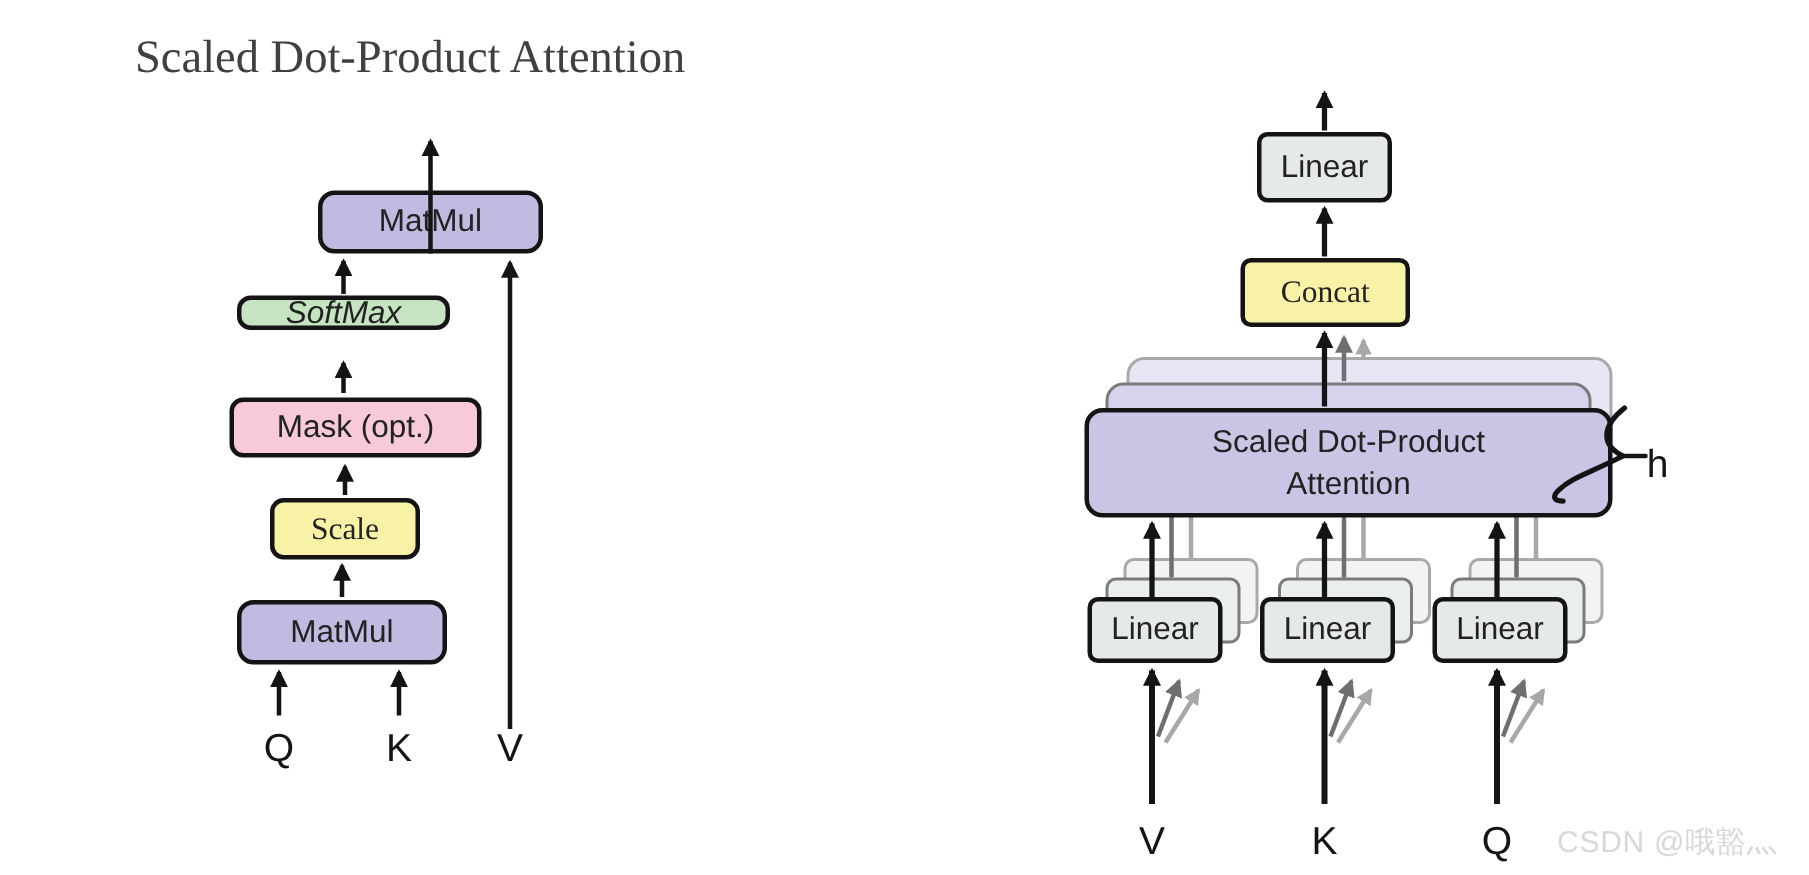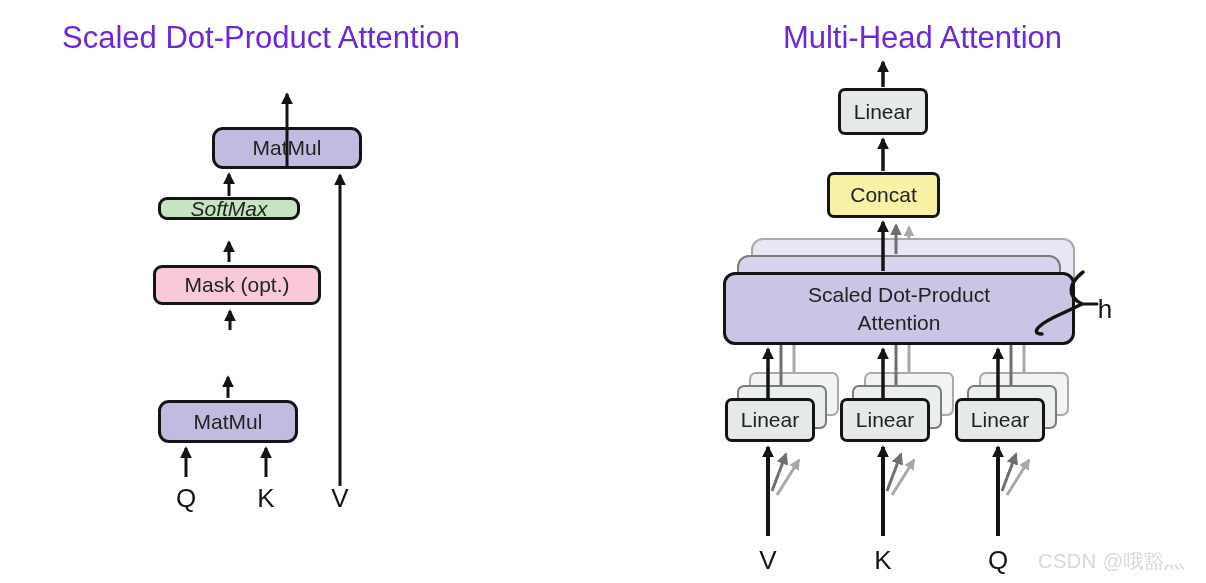--- a/index.html
+++ b/index.html
@@ -1,35 +1,35 @@
 <!DOCTYPE html>
 <html style="--ink: #141414; --purple: #C2BAE0; --sdpa_purple: #CBC4E4; --green: #C6E3C2; --pink: #F7C9DA; --yellow: #F8F2A6; --gray_box: #E5EAE6; --ghost_mid_border: #7b7b7b; --ghost_back_border: #a9a9a9; --ghost_mid_purple: #D8D3EC; --ghost_back_purple: #E8E5F4; --ghost_mid_gray: #EBEFEC; --ghost_back_gray: #F2F4F2; --arrow_dark_gray: #6f6f6f; --arrow_light_gray: #a8a8a8; --watermark: #d8d8d8;"><head>
 <meta charset="utf-8">
 <style>
   html,body{margin:0;padding:0;background:#ffffff;}
   #canvas{position:relative;width:1206px;height:583px;background:#ffffff;overflow:hidden;
           font-family:"Liberation Sans",sans-serif;}
-  .title{position:absolute;z-index:5;font-family:Liberation Sans, sans-serif;font-size:31px;
-         color:#6d28d9;white-space:nowrap;}
+  .title{position:absolute;z-index:5;font-family:Liberation Serif, serif;font-size:31px;
+         color:#404040;white-space:nowrap;margin-left:28px;}
   .box{position:absolute;box-sizing:border-box;display:flex;flex-direction:column;
        align-items:center;justify-content:center;border:3px solid var(--ink,#141414);
        color:#222;font-size:21px;line-height:1.3;text-align:center;z-index:3;}
   .r9{border-radius:9px;}
   .r11{border-radius:7px;}
   .r12{border-radius:12px;}
   .ghost{position:absolute;box-sizing:border-box;border:2.5px solid;z-index:1;}
   .g-mid-p{background:var(--ghost_mid_purple);border-color:var(--ghost_mid_border);}
   .g-back-p{background:var(--ghost_back_purple);border-color:var(--ghost_back_border);}
   .g-mid-g{background:var(--ghost_mid_gray);border-color:var(--ghost_mid_border);}
   .g-back-g{background:var(--ghost_back_gray);border-color:var(--ghost_back_border);}
   .bg-purple{background:var(--purple);border-radius:11px;}
   .bg-sdpa{background:var(--sdpa_purple);}
   .bg-green{background:var(--green);}
   .bg-pink{background:var(--pink);}
-  .bg-yellow{background:var(--yellow);}
+  .bg-yellow{background:var(--yellow);font-family:Liberation Serif, serif;}
   .bg-gray{background:var(--gray_box);}
   .lbl{position:absolute;z-index:5;width:40px;text-align:center;font-size:26px;color:#141414;}
   .svg-layer{position:absolute;left:0;top:0;width:1206px;height:583px;pointer-events:none;}
   #svg-under{z-index:2;}
   #svg-over{z-index:4;}
   .sB{stroke:var(--ink,#141414);fill:none;}
   .sD{stroke:var(--arrow_dark_gray,#6f6f6f);fill:none;}
   .sL{stroke:var(--arrow_light_gray,#a8a8a8);fill:none;}
   .fB{fill:var(--ink,#141414);}
   .fD{fill:var(--arrow_dark_gray,#6f6f6f);}
@@ -38,25 +38,25 @@
              color:var(--watermark,#d8d8d8);white-space:nowrap;letter-spacing:0.5px;}
   #h-label{position:absolute;z-index:5;left:1092px;top:294px;width:26px;text-align:center;
            font-size:26px;color:#141414;}
 </style>
 </head>
 <body>
 
 <div id="canvas">
 
   <div class="title" style="left:62px;top:20px;">Scaled Dot-Product Attention</div>
-  <div class="title" style="left:765px;top:20px;width:315px;text-align:center;">Multi-Head Attention</div>
 
   <div class="box r9 bg-purple" style="left:212px;top:127px;width:150px;height:42px;">MatMul</div>
   <div class="box r9 bg-green" style="left:158px;top:197px;width:142px;height:23px;font-style:italic;">SoftMax</div>
   <div class="box r9 bg-pink" style="left:153px;top:265px;width:168px;height:40px;">Mask (opt.)</div>
+  <div class="box r9 bg-yellow" style="left:180px;top:332px;width:100px;height:41px;">Scale</div>
   <div class="box r9 bg-purple" style="left:158px;top:400px;width:140px;height:43px;">MatMul</div>
 
   <div class="lbl" style="left:166px;top:483px;">Q</div>
   <div class="lbl" style="left:246px;top:483px;">K</div>
   <div class="lbl" style="left:320px;top:483px;">V</div>
 
   <div class="ghost r12 g-back-p" style="left:751px;top:238px;width:324px;height:73px;"></div>
   <div class="ghost r12 g-mid-p" style="left:737px;top:255px;width:324px;height:73px;"></div>
 
   <div class="ghost r11 g-back-g" style="left:749px;top:372px;width:90px;height:44px;"></div>

